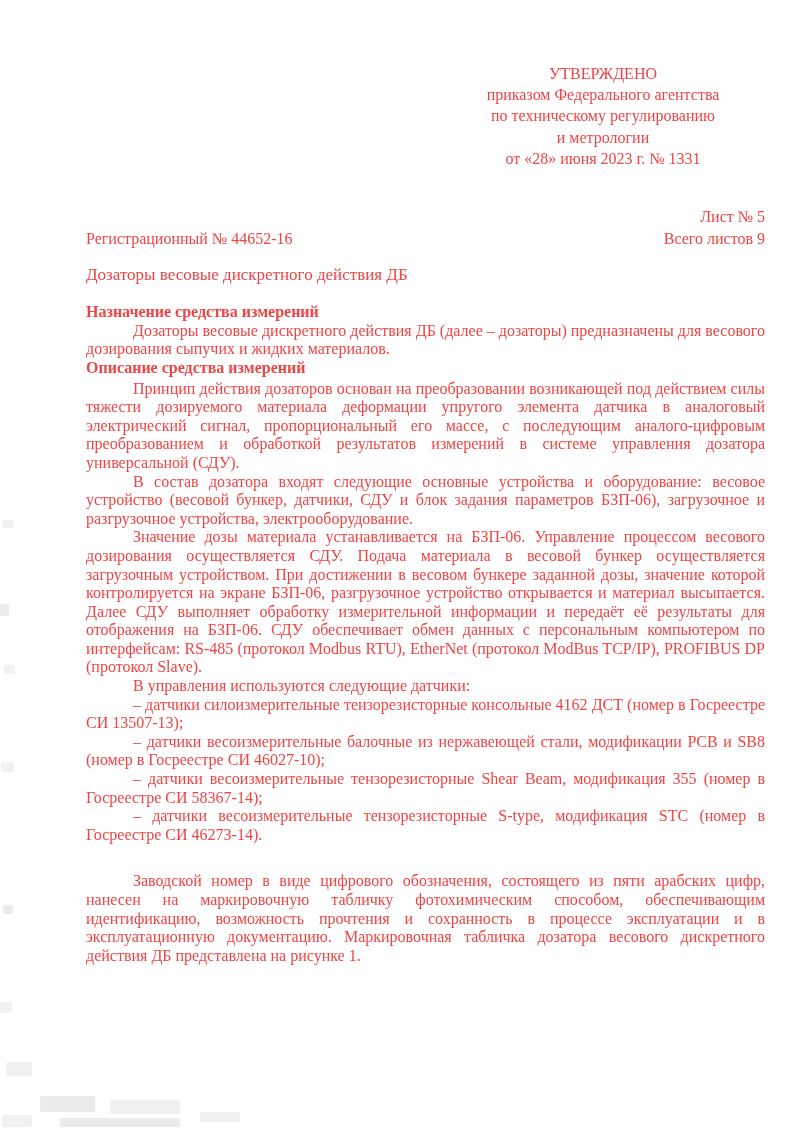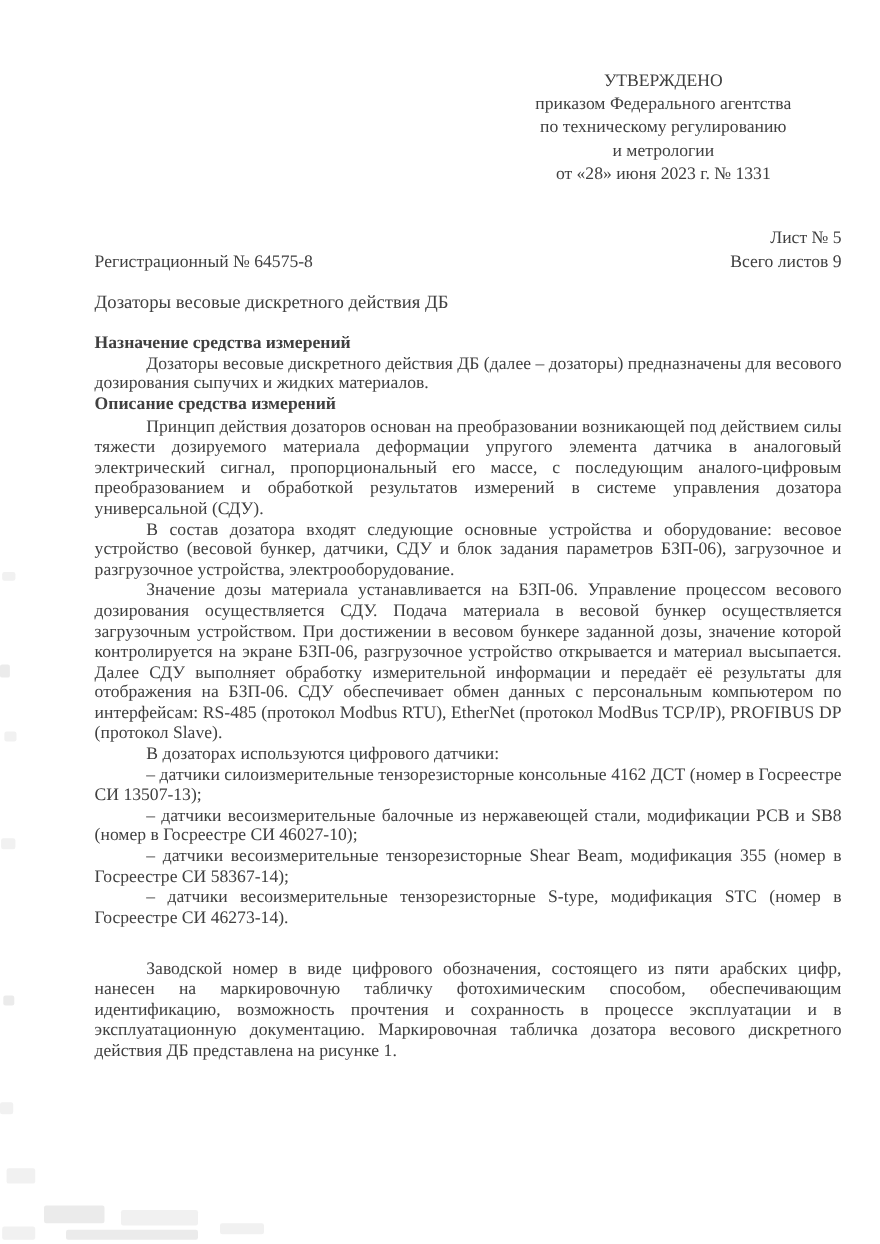--- a/index.html
+++ b/index.html
@@ -2,21 +2,21 @@
 <html lang="ru"><head>
 <meta charset="utf-8">
 <style>
   html, body { margin: 0; padding: 0; background: #e8e8e8; }
   .page {
     position: relative;
     width: 800px;
     height: 1131px;
     margin: 0 auto;
     background: #ffffff;
-    color: #404040;
+    color: #ef4444;
     font-family: "Liberation Serif", "DejaVu Serif", serif;
     font-size: 16px;
     line-height: 18.6px;
     overflow: hidden;
   }
   .content {
     position: absolute;
     left: 86px;
     top: 0;
     width: 679px;
@@ -77,35 +77,35 @@
       <div>УТВЕРЖДЕНО</div>
       <div>приказом Федерального агентства</div>
       <div>по техническому регулированию</div>
       <div>и метрологии</div>
       <div>от «28» июня 2023 г. № 1331</div>
     </div>
 
     <div class="sheet-number">Лист № 5</div>
 
     <div class="reg-row">
-      <span>Регистрационный № 64575-8</span>
+      <span>Регистрационный № 44652-16</span>
       <span>Всего листов 9</span>
     </div>
 
 
     <div class="subject">Дозаторы весовые дискретного действия ДБ</div>
 
     <div class="section-heading first">Назначение средства измерений</div>
     <p class="para">Дозаторы весовые дискретного действия ДБ (далее – дозаторы) предназначены для весового дозирования сыпучих и жидких материалов.</p>
 
     <div class="section-heading">Описание средства измерений</div>
     <p class="para after-heading">Принцип действия дозаторов основан на преобразовании возникающей под действием силы тяжести дозируемого материала деформации упругого элемента датчика в аналоговый электрический сигнал, пропорциональный его массе, с последующим аналого-цифровым преобразованием и обработкой результатов измерений в системе управления дозатора универсальной (СДУ).</p>
     <p class="para">В состав дозатора входят следующие основные устройства и оборудование: весовое устройство (весовой бункер, датчики, СДУ и блок задания параметров БЗП-06), загрузочное и разгрузочное устройства, электрооборудование.</p>
     <p class="para">Значение дозы материала устанавливается на БЗП-06. Управление процессом весового дозирования осуществляется СДУ. Подача материала в весовой бункер осуществляется загрузочным устройством. При достижении в весовом бункере заданной дозы, значение которой контролируется на экране БЗП-06, разгрузочное устройство открывается и материал высыпается. Далее СДУ выполняет обработку измерительной информации и передаёт её результаты для отображения на БЗП-06. СДУ обеспечивает обмен данных с персональным компьютером по интерфейсам: RS-485 (протокол Modbus RTU), EtherNet (протокол ModBus TCP/IP), PROFIBUS DP (протокол Slave).</p>
-    <p class="para">В дозаторах используются цифрового датчики:</p>
+    <p class="para">В управления используются следующие датчики:</p>
     <p class="para">– датчики силоизмерительные тензорезисторные консольные 4162 ДСТ (номер в Госреестре СИ 13507-13);</p>
     <p class="para">– датчики весоизмерительные балочные из нержавеющей стали, модификации PCB и SB8 (номер в Госреестре СИ 46027-10);</p>
     <p class="para">– датчики весоизмерительные тензорезисторные Shear Beam, модификация 355 (номер в Госреестре СИ 58367-14);</p>
     <p class="para">– датчики весоизмерительные тензорезисторные S-type, модификация STC (номер в Госреестре СИ 46273-14).</p>
     <p class="para marking">Заводской номер в виде цифрового обозначения, состоящего из пяти арабских цифр, нанесен на маркировочную табличку фотохимическим способом, обеспечивающим идентификацию, возможность прочтения и сохранность в процессе эксплуатации и в эксплуатационную документацию. Маркировочная табличка дозатора весового дискретного действия ДБ представлена на рисунке 1.</p>
 
   </div>
 
   <div class="artifact" style="left:2px; top:520px; width:12px; height:8px;"></div>
   <div class="artifact darker" style="left:0; top:604px; width:9px; height:12px;"></div>

